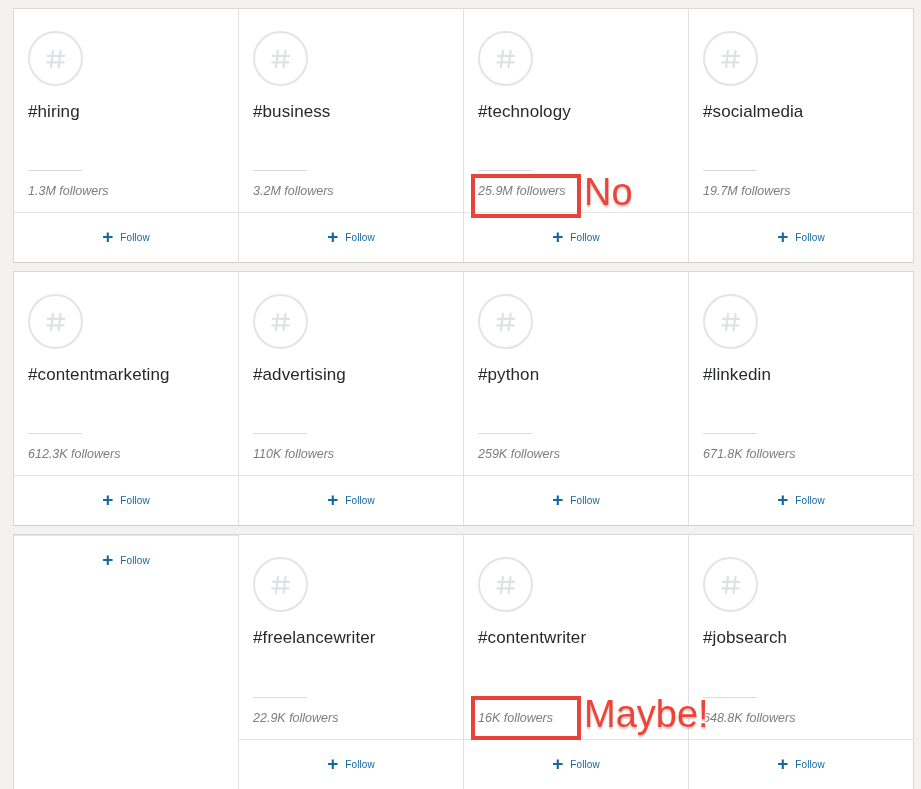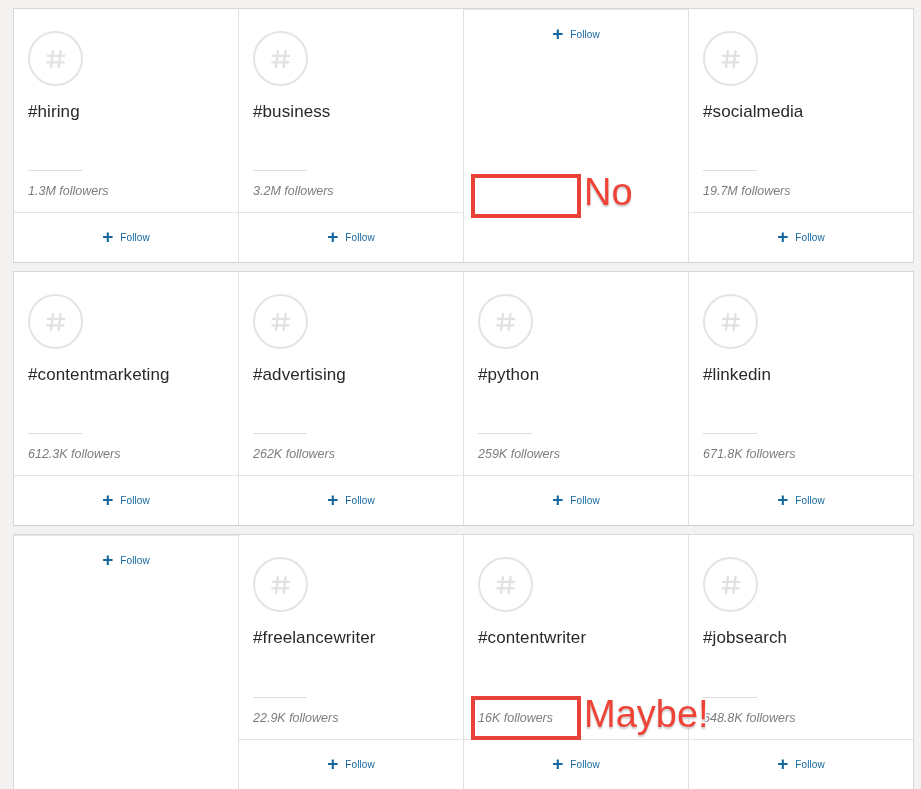--- a/index.html
+++ b/index.html
@@ -186,20 +186,37 @@
           <div class="followers">3.2M followers</div>
         </div>
       </div>
       <div class="follow-bar">
         <span class="follow-plus">+</span>
         <span class="follow-label">Follow</span>
       </div>
     </div>
 
     <div class="card">
+      <div class="card-body">
+        <div class="hash-avatar">
+          <svg width="26" height="26" viewBox="0 0 24 24" aria-hidden="true">
+            <g fill="none" stroke="#dfe1e3" stroke-width="2.1" stroke-linecap="round">
+              <line x1="9.2" y1="4.5" x2="7.4" y2="19.5"></line>
+              <line x1="16.2" y1="4.5" x2="14.4" y2="19.5"></line>
+              <line x1="4.5" y1="9.2" x2="19.5" y2="9.2"></line>
+              <line x1="4.0" y1="15.2" x2="19.0" y2="15.2"></line>
+            </g>
+          </svg>
+        </div>
+        <div class="hash-name">#technology</div>
+        <div class="meta">
+          <div class="meta-rule"></div>
+          <div class="followers">25.9M followers</div>
+        </div>
+      </div>
       <div class="follow-bar">
         <span class="follow-plus">+</span>
         <span class="follow-label">Follow</span>
       </div>
     </div>
 
     <div class="card">
       <div class="card-body">
         <div class="hash-avatar">
           <svg width="26" height="26" viewBox="0 0 24 24" aria-hidden="true">
@@ -257,21 +274,21 @@
               <line x1="9.2" y1="4.5" x2="7.4" y2="19.5"></line>
               <line x1="16.2" y1="4.5" x2="14.4" y2="19.5"></line>
               <line x1="4.5" y1="9.2" x2="19.5" y2="9.2"></line>
               <line x1="4.0" y1="15.2" x2="19.0" y2="15.2"></line>
             </g>
           </svg>
         </div>
         <div class="hash-name">#advertising</div>
         <div class="meta">
           <div class="meta-rule"></div>
-          <div class="followers">262K followers</div>
+          <div class="followers">110K followers</div>
         </div>
       </div>
       <div class="follow-bar">
         <span class="follow-plus">+</span>
         <span class="follow-label">Follow</span>
       </div>
     </div>
 
     <div class="card">
       <div class="card-body">

